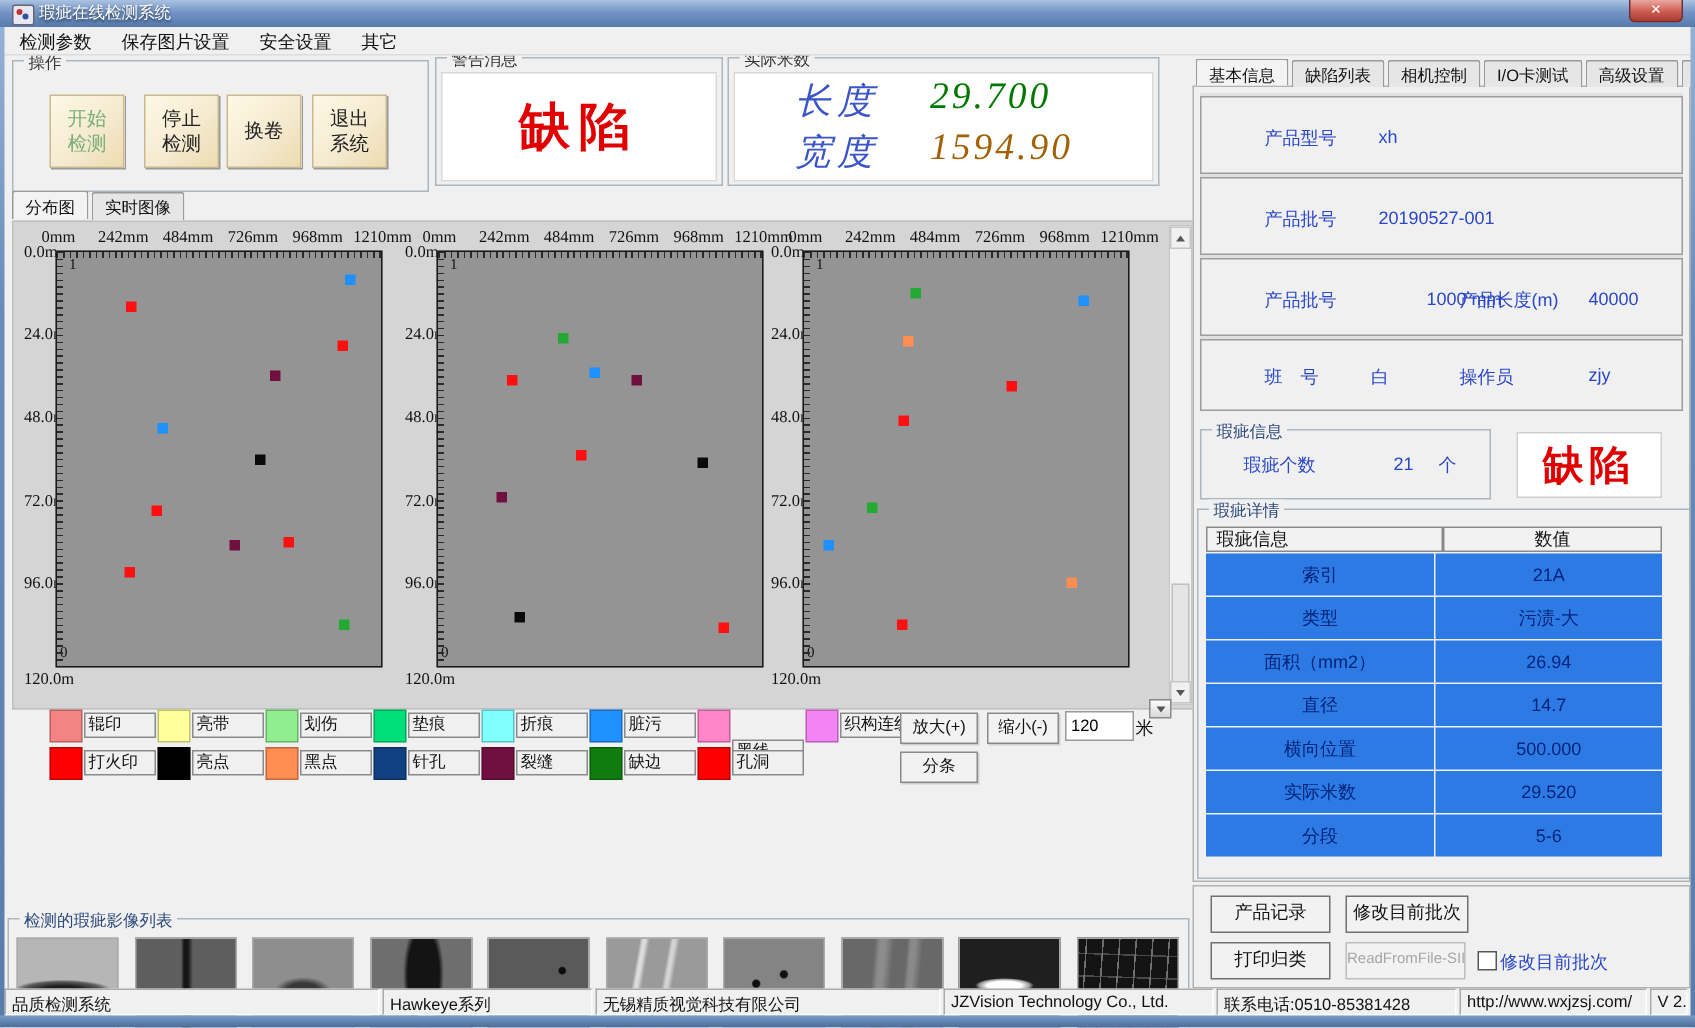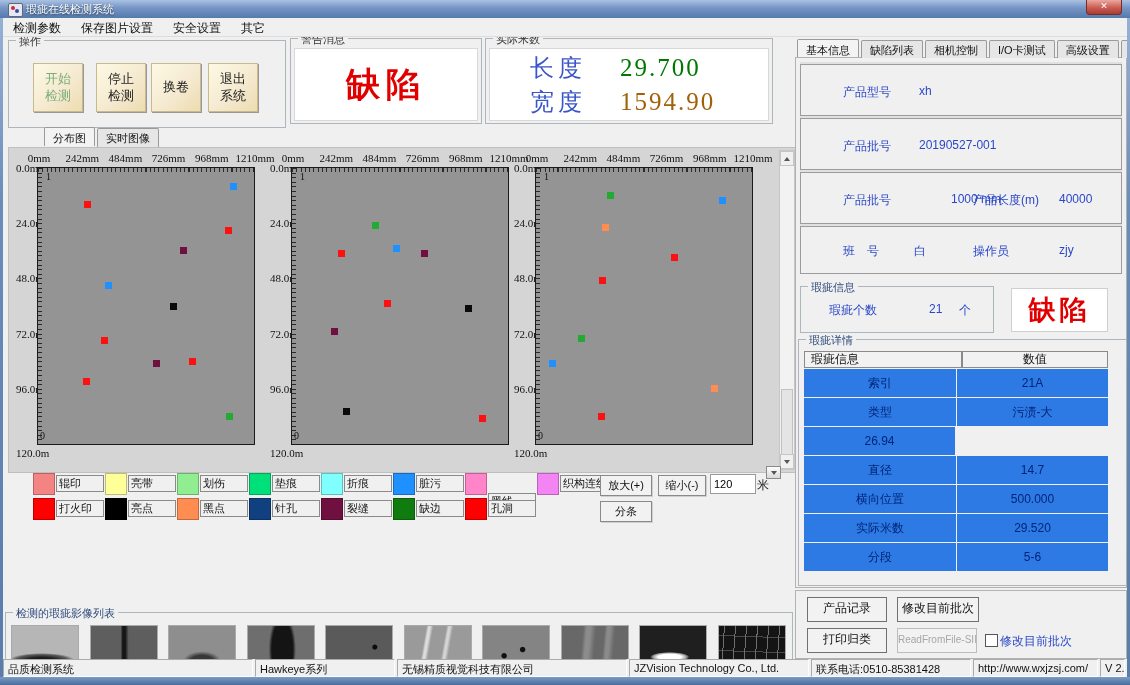--- a/index.html
+++ b/index.html
@@ -20,26 +20,26 @@
   .menu-item{padding:2px 10px 0 10px;font-size:12px;color:#111;cursor:default;}
   
   .grp{position:absolute;border:1px solid #aeb6bd;}
   .gtitle{position:absolute;top:-7px;left:7px;background:#f0f0f0;padding:0 3px;font-size:11px;color:#333;}
   .gtitle.blue{color:#2d4a7a;}
   
   .opbtn{position:absolute;top:22px;width:48px;height:47px;background:linear-gradient(135deg,#fdf9e4,#f5ead1 55%,#eddcb0);border:1px solid #c9b98c;box-shadow:1px 1px 0 #989898;display:flex;align-items:center;justify-content:center;text-align:center;font-size:13px;white-space:pre-line;line-height:1.25;color:#222;cursor:pointer;}
   
   .whitebox{position:absolute;background:#fff;border:1px solid #d8d8d8;}
   .warntext{width:100%;text-align:center;color:#e00000;font-size:34px;font-weight:bold;font-family:"Liberation Serif",serif;letter-spacing:6px;}
-  .mrow{display:flex;align-items:center;height:34px;font-family:"Liberation Serif",serif;}
+  .mrow{display:flex;height:34px;font-family:"Liberation Serif",serif;font-style:italic;}
   .mlabel{color:#3a55c8;font-size:24px;width:90px;margin-left:40px;letter-spacing:4px;}
   .mval{font-size:25px;letter-spacing:2px;}
   .mval.green{color:#007800}.mval.red{color:#a16207}
   
-  .vtabs{position:absolute;left:8px;top:128px;display:flex;height:19px;z-index:2;margin-left:36px;}
+  .vtabs{position:absolute;left:8px;top:128px;display:flex;height:19px;z-index:2;}
   .vtab,.rtab{font-size:11px;padding:2px 8px 0 8px;border:1px solid #9a9a9a;border-bottom:none;border-radius:2px 2px 0 0;background:#e6e6e6;margin-right:2px;color:#111;cursor:pointer;white-space:nowrap;}
   .vtab.active,.rtab.active{background:#f3f3f3;position:relative;top:-1px;padding-top:3px;}
   
   .plotarea{position:absolute;left:8px;top:147px;width:786px;height:324px;background:#d5d5d5;border:1px solid #bfbfbf;}
   .plot{position:absolute;top:3px;width:258px;height:318px;}
   .xtick{position:absolute;top:1px;width:40px;text-align:center;font-size:11px;font-family:"Liberation Serif",serif;color:#111;}
   .ytick{position:absolute;left:1px;width:34px;font-size:11px;font-family:"Liberation Serif",serif;color:#111;}
   .pbox{position:absolute;left:22px;top:16px;width:216px;height:276px;background:#949494;border:1px solid #1a1a1a;}
   .pbox:before{content:"";position:absolute;left:0;right:0;top:0;height:4px;background:repeating-linear-gradient(90deg,#2a2a2a 0 1px,transparent 1px 4.3px);}
   .pbox:after{content:"";position:absolute;left:0;top:0;bottom:0;width:4px;background:repeating-linear-gradient(180deg,#2a2a2a 0 1px,transparent 1px 4.6px);}
@@ -360,20 +360,21 @@
         </div>
       <div class="drow">
             <div class="dcell c1">索引</div>
             <div class="dcell c2">21A</div>
           </div>
           <div class="drow">
             <div class="dcell c1">类型</div>
             <div class="dcell c2">污渍-大</div>
           </div>
           <div class="drow">
+            <div class="dcell c1">面积（mm2）</div>
             <div class="dcell c2">26.94</div>
           </div>
           <div class="drow">
             <div class="dcell c1">直径</div>
             <div class="dcell c2">14.7</div>
           </div>
           <div class="drow">
             <div class="dcell c1">横向位置</div>
             <div class="dcell c2">500.000</div>
           </div>

